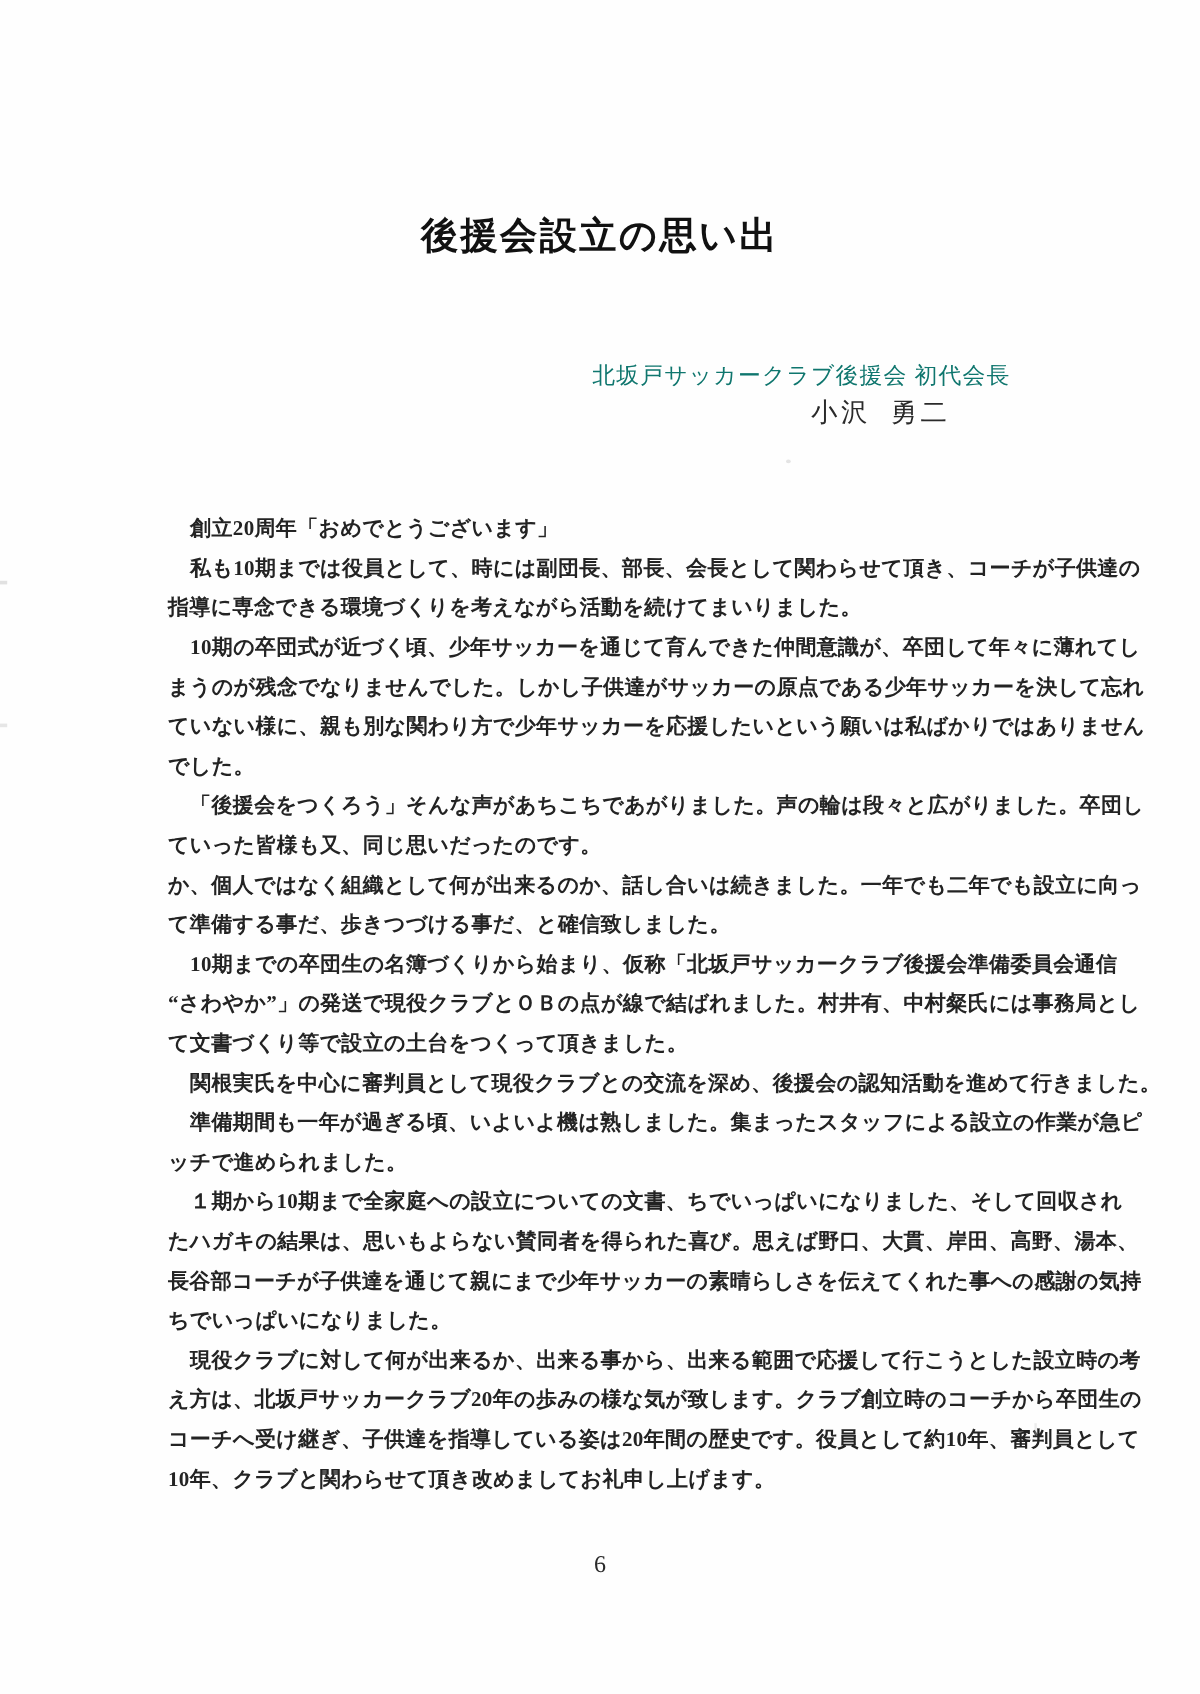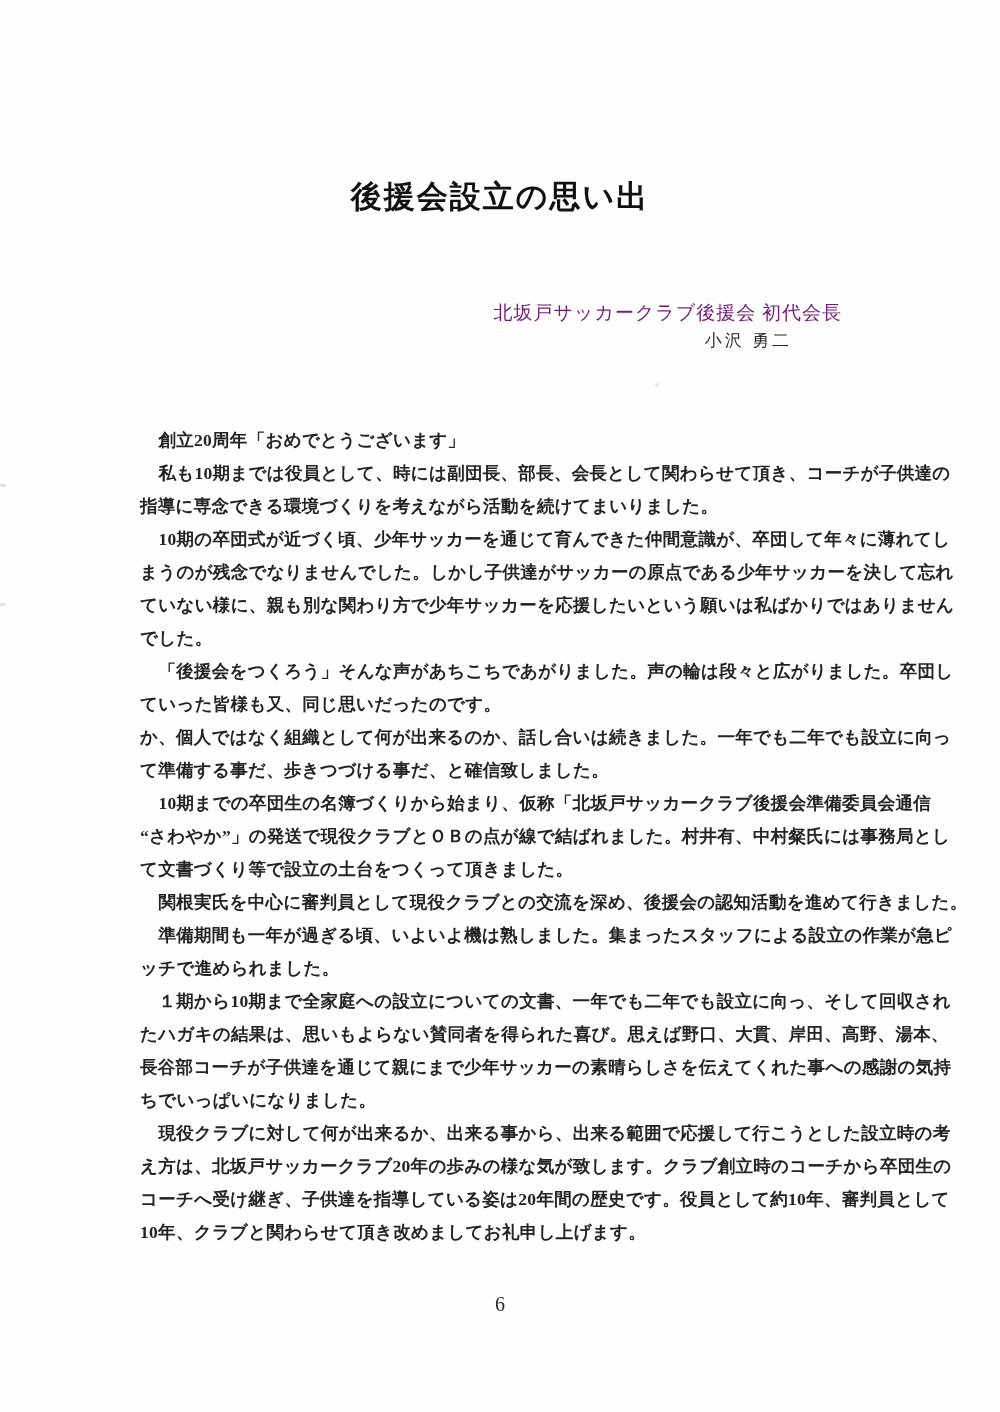--- a/index.html
+++ b/index.html
@@ -25,29 +25,30 @@
     font-size: 31px;
     letter-spacing: 2px;
     color: #111;
   }
   .byline-affiliation {
     position: absolute;
     top: 300px;
     right: 158px;
     font-size: 19px;
     letter-spacing: 1px;
-    color: #701a75;
+    color: #0f766e;
   }
   .byline-author {
     position: absolute;
     top: 329px;
     right: 208px;
-    font-size: 17px;
+    font-size: 22px;
     letter-spacing: 3px;
     color: #2a2a2a;
+    font-family: Liberation Mono, monospace;
   }
   .body-text {
     position: absolute;
     top: 424px;
     left: 140px;
     width: 724px;
     font-size: 17.5px;
     color: #232323;
     font-weight: bold;
   }
@@ -96,21 +97,21 @@
       <div class="line indent">「後援会をつくろう」そんな声があちこちであがりました。声の輪は段々と広がりました。卒団し</div>
       <div class="line">ていった皆様も又、同じ思いだったのです。</div>
       <div class="line">か、個人ではなく組織として何が出来るのか、話し合いは続きました。一年でも二年でも設立に向っ</div>
       <div class="line">て準備する事だ、歩きつづける事だ、と確信致しました。</div>
       <div class="line indent">10期までの卒団生の名簿づくりから始まり、仮称「北坂戸サッカークラブ後援会準備委員会通信</div>
       <div class="line">“さわやか”」の発送で現役クラブとＯＢの点が線で結ばれました。村井有、中村粲氏には事務局とし</div>
       <div class="line">て文書づくり等で設立の土台をつくって頂きました。</div>
       <div class="line indent">関根実氏を中心に審判員として現役クラブとの交流を深め、後援会の認知活動を進めて行きました。</div>
       <div class="line indent">準備期間も一年が過ぎる頃、いよいよ機は熟しました。集まったスタッフによる設立の作業が急ピ</div>
       <div class="line">ッチで進められました。</div>
-      <div class="line indent">１期から10期まで全家庭への設立についての文書、一年でも二年でも設立に向っ、そして回収され</div>
+      <div class="line indent">１期から10期まで全家庭への設立についての文書、ちでいっぱいになりました、そして回収され</div>
       <div class="line">たハガキの結果は、思いもよらない賛同者を得られた喜び。思えば野口、大貫、岸田、高野、湯本、</div>
       <div class="line">長谷部コーチが子供達を通じて親にまで少年サッカーの素晴らしさを伝えてくれた事への感謝の気持</div>
       <div class="line">ちでいっぱいになりました。</div>
       <div class="line indent">現役クラブに対して何が出来るか、出来る事から、出来る範囲で応援して行こうとした設立時の考</div>
       <div class="line">え方は、北坂戸サッカークラブ20年の歩みの様な気が致します。クラブ創立時のコーチから卒団生の</div>
       <div class="line">コーチへ受け継ぎ、子供達を指導している姿は20年間の歴史です。役員として約10年、審判員として</div>
       <div class="line">10年、クラブと関わらせて頂き改めましてお礼申し上げます。</div>
     </div>
 
   <div class="page-number">6</div>

